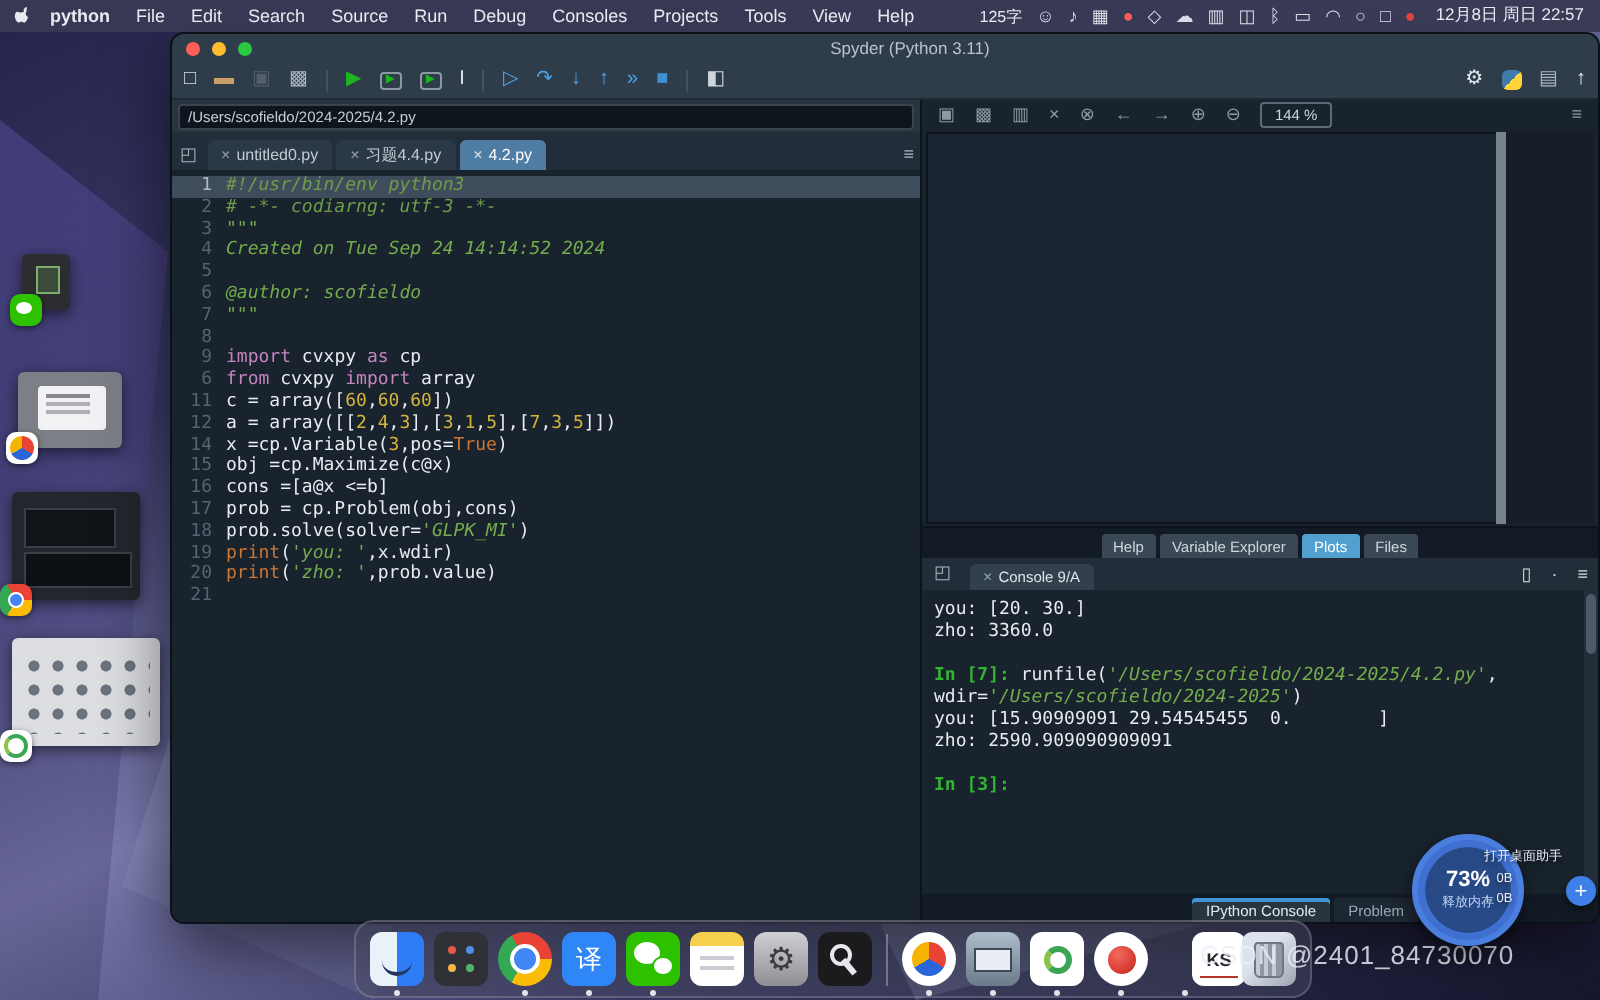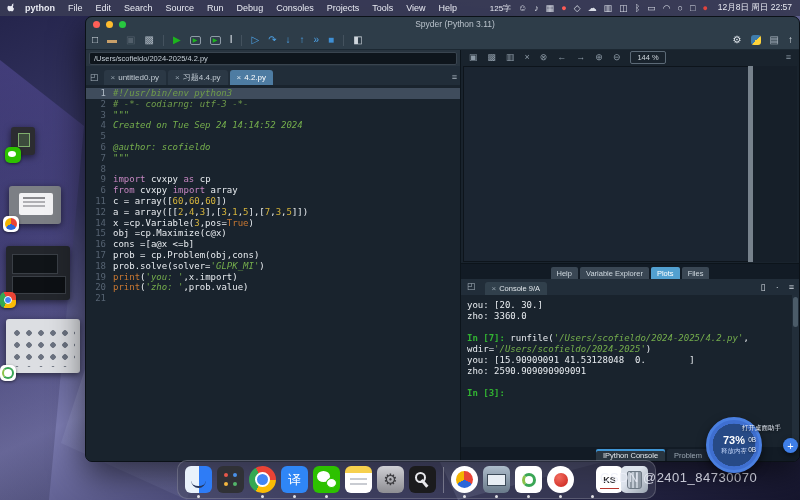--- a/index.html
+++ b/index.html
@@ -325,21 +325,21 @@
             <div class="cl"><span class="lnum">8</span><span class="ltxt"></span></div>
             <div class="cl"><span class="lnum">9</span><span class="ltxt"><span class="tok-k">import</span><span class="tok-d"> cvxpy </span><span class="tok-k">as</span><span class="tok-d"> cp</span></span></div>
             <div class="cl"><span class="lnum">6</span><span class="ltxt"><span class="tok-k">from</span><span class="tok-d"> cvxpy </span><span class="tok-k">import</span><span class="tok-d"> array</span></span></div>
             <div class="cl"><span class="lnum">11</span><span class="ltxt"><span class="tok-d">c = array([</span><span class="tok-n">60</span><span class="tok-d">,</span><span class="tok-n">60</span><span class="tok-d">,</span><span class="tok-n">60</span><span class="tok-d">])</span></span></div>
             <div class="cl"><span class="lnum">12</span><span class="ltxt"><span class="tok-d">a = array([[</span><span class="tok-n">2</span><span class="tok-d">,</span><span class="tok-n">4</span><span class="tok-d">,</span><span class="tok-n">3</span><span class="tok-d">],[</span><span class="tok-n">3</span><span class="tok-d">,</span><span class="tok-n">1</span><span class="tok-d">,</span><span class="tok-n">5</span><span class="tok-d">],[</span><span class="tok-n">7</span><span class="tok-d">,</span><span class="tok-n">3</span><span class="tok-d">,</span><span class="tok-n">5</span><span class="tok-d">]])</span></span></div>
             <div class="cl"><span class="lnum">14</span><span class="ltxt"><span class="tok-d">x =cp.Variable(</span><span class="tok-n">3</span><span class="tok-d">,pos=</span><span class="tok-b">True</span><span class="tok-d">)</span></span></div>
             <div class="cl"><span class="lnum">15</span><span class="ltxt"><span class="tok-d">obj =cp.Maximize(c@x)</span></span></div>
             <div class="cl"><span class="lnum">16</span><span class="ltxt"><span class="tok-d">cons =[a@x &lt;=b]</span></span></div>
             <div class="cl"><span class="lnum">17</span><span class="ltxt"><span class="tok-d">prob = cp.Problem(obj,cons)</span></span></div>
             <div class="cl"><span class="lnum">18</span><span class="ltxt"><span class="tok-d">prob.solve(solver=</span><span class="tok-s">'GLPK_MI'</span><span class="tok-d">)</span></span></div>
-            <div class="cl"><span class="lnum">19</span><span class="ltxt"><span class="tok-b">print</span><span class="tok-d">(</span><span class="tok-s">'you: '</span><span class="tok-d">,x.import)</span></span></div>
+            <div class="cl"><span class="lnum">19</span><span class="ltxt"><span class="tok-b">print</span><span class="tok-d">(</span><span class="tok-s">'you: '</span><span class="tok-d">,x.wdir)</span></span></div>
             <div class="cl"><span class="lnum">20</span><span class="ltxt"><span class="tok-b">print</span><span class="tok-d">(</span><span class="tok-s">'zho: '</span><span class="tok-d">,prob.value)</span></span></div>
             <div class="cl"><span class="lnum">21</span><span class="ltxt"></span></div>
           </div>
       </div>
 
       <div class="right-col">
         <div class="plots">
           <div class="plots-toolbar">
             <span style="display:flex;gap:10px;align-items:center;">
                 <span class="pt-icon">▣</span>
@@ -382,21 +382,21 @@
                 <span class="ch-icon">≡</span>
               </span>
           </div>
           <div class="console-body">
             <div class="cns-scroll"></div>
           <div class="cns-line"><span class="tok-d">you: [20. 30.]</span></div>
               <div class="cns-line"><span class="tok-d">zho: 3360.0</span></div>
               <div class="cns-line"></div>
               <div class="cns-line"><span class="tok-p">In [7]: </span><span class="tok-d">runfile(</span><span class="tok-s">'/Users/scofieldo/2024-2025/4.2.py'</span><span class="tok-d">,</span></div>
               <div class="cns-line"><span class="tok-d">wdir=</span><span class="tok-s">'/Users/scofieldo/2024-2025'</span><span class="tok-d">)</span></div>
-              <div class="cns-line"><span class="tok-d">you: [15.90909091 41.53128048  0.        ]</span></div>
+              <div class="cns-line"><span class="tok-d">you: [15.90909091 29.54545455  0.        ]</span></div>
               <div class="cns-line"><span class="tok-d">zho: 2590.909090909091</span></div>
               <div class="cns-line"></div>
               <div class="cns-line"><span class="tok-p">In [3]:</span></div>
             </div>
           <div class="console-tabs">
               <span class="cbt active">IPython Console</span>
               <span class="cbt">Problem</span>
             </div>
         </div>
       </div>

